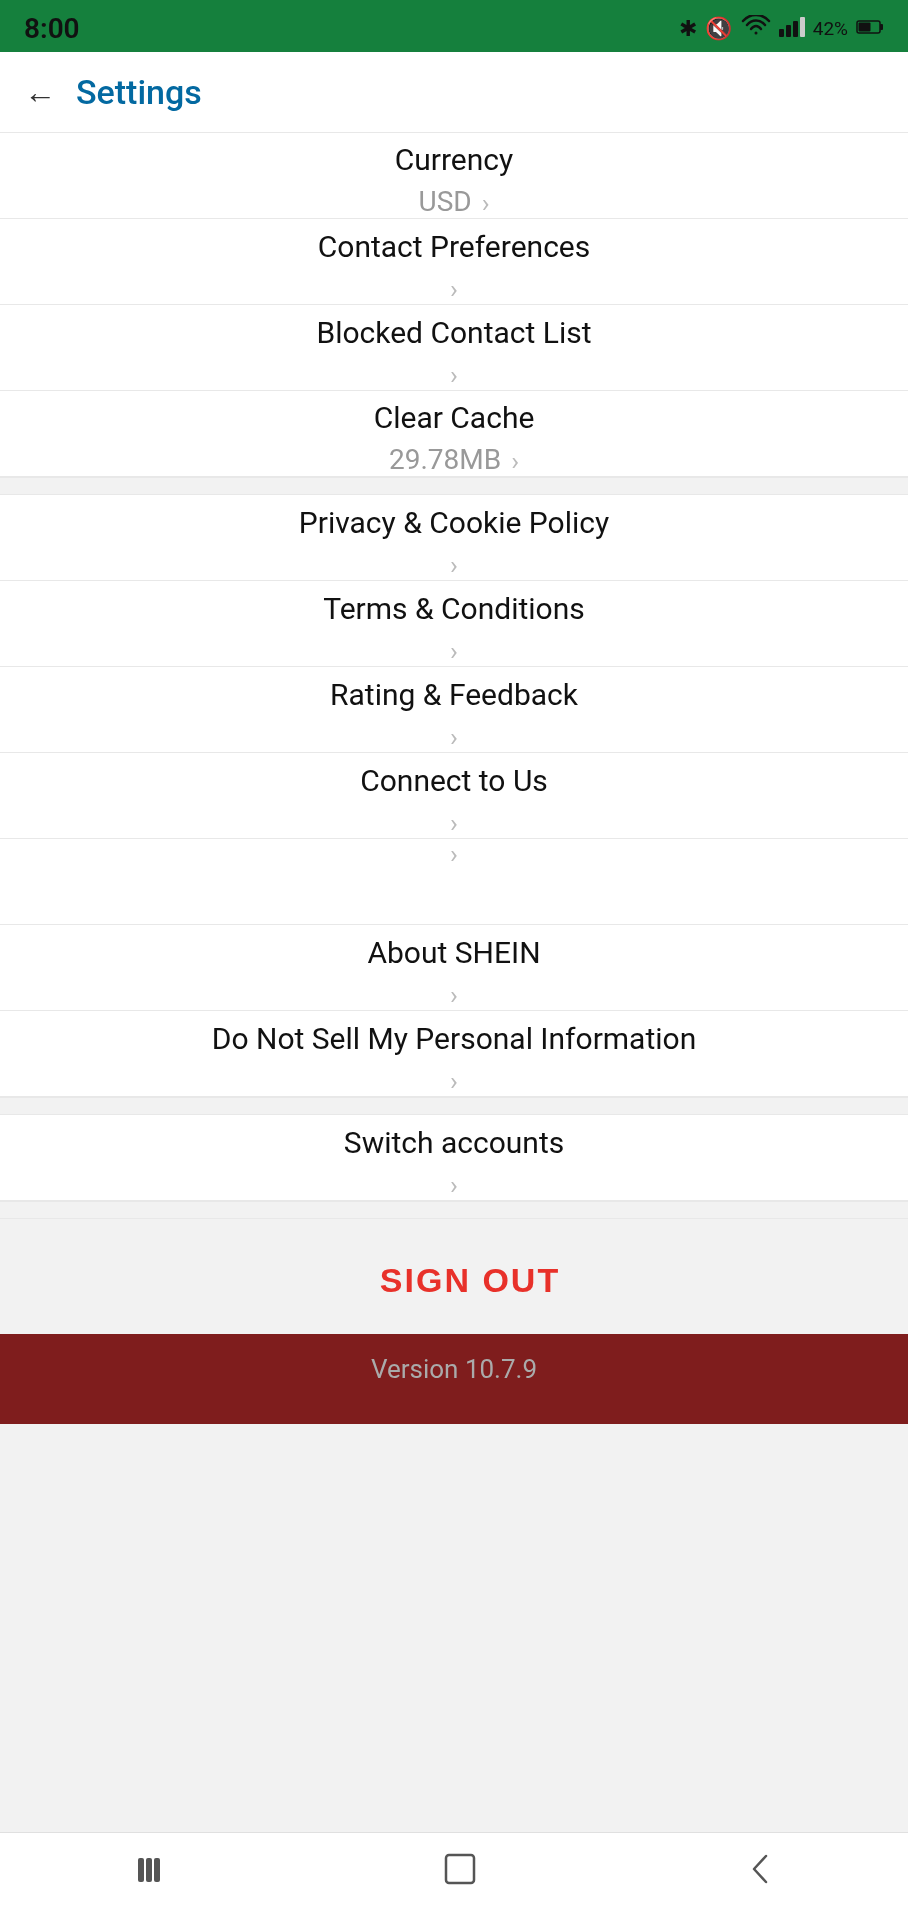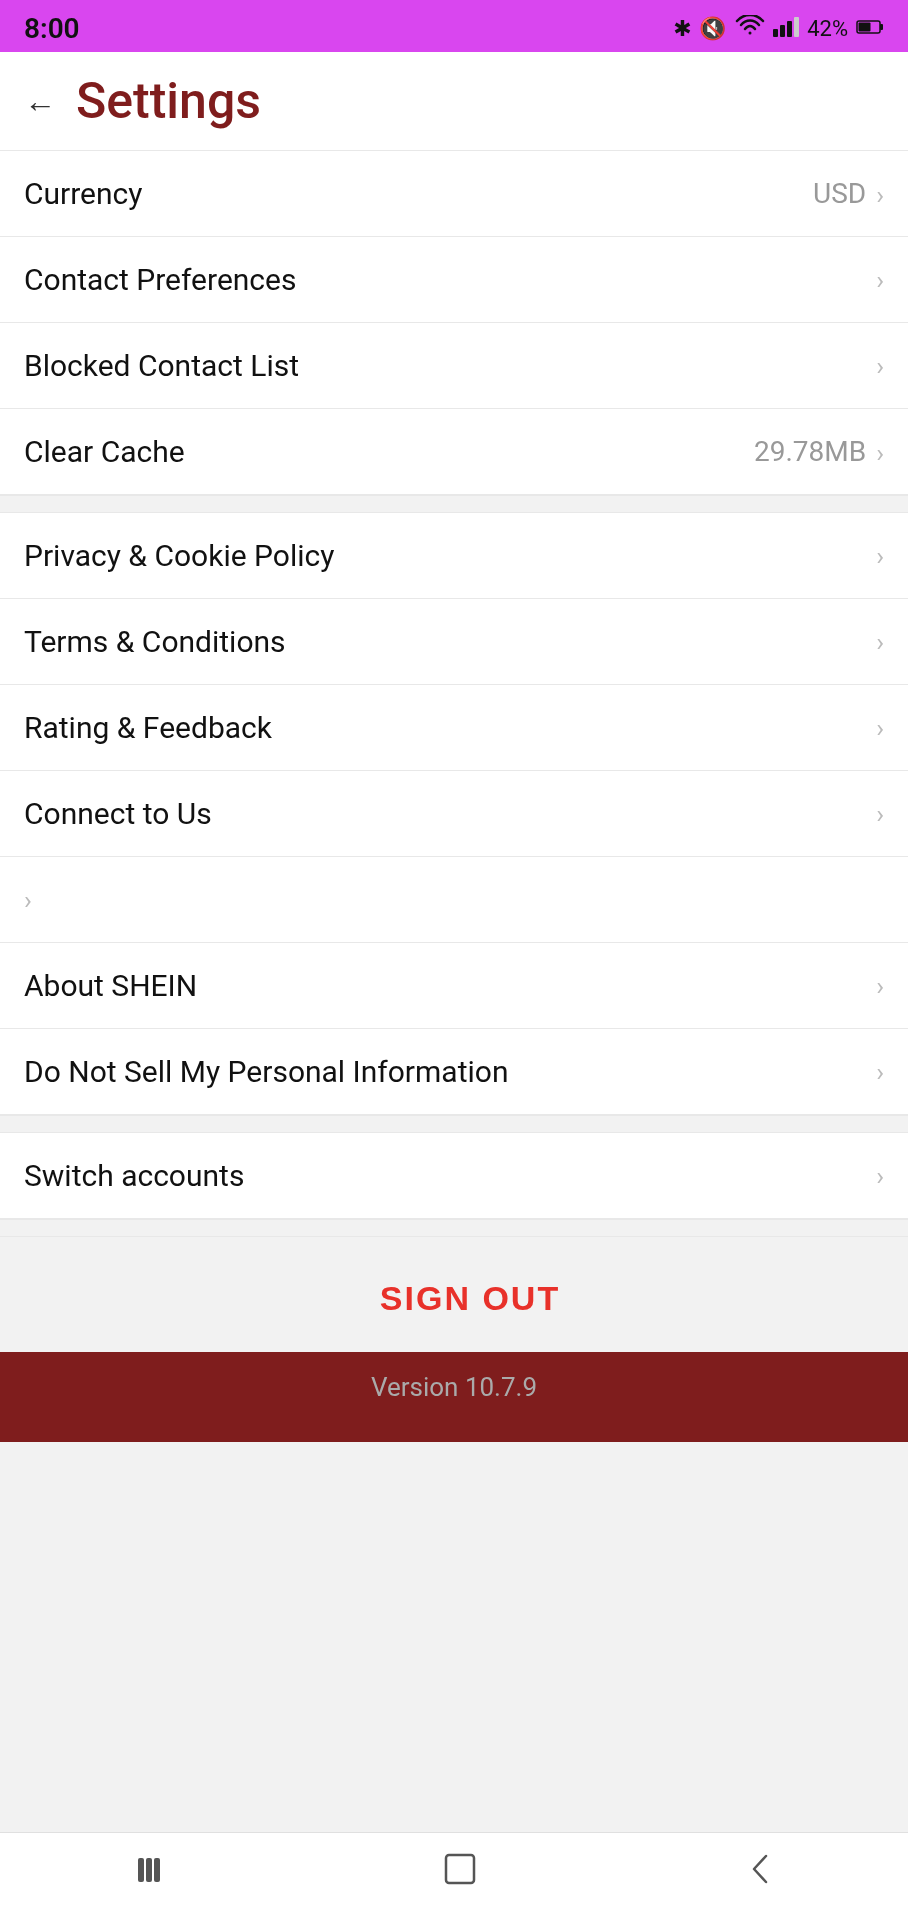--- a/index.html
+++ b/index.html
@@ -17,40 +17,40 @@
       display: flex;
       flex-direction: column;
     }
 
     
     .status-bar {
       display: flex;
       justify-content: space-between;
       align-items: center;
       padding: 12px 24px 8px 24px;
-      background: #d946ef;
+      background: #15803d;
       height: 52px;
     }
 
     .status-time {
       font-size: 28px;
       font-weight: 600;
       color: #111;
     }
 
     .status-icons {
       display: flex;
       align-items: center;
       gap: 8px;
       font-size: 22px;
       color: #111;
     }
 
     .battery-text {
-      font-size: 22px;
+      font-size: 19px;
       color: #111;
     }
 
     
     .header {
       display: flex;
       align-items: center;
       padding: 20px 24px 20px 24px;
       background: #ffffff;
       border-bottom: 1px solid #e8e8e8;
@@ -58,23 +58,23 @@
 
     .back-arrow {
       font-size: 32px;
       color: #333;
       margin-right: 20px;
       cursor: pointer;
       line-height: 1;
     }
 
     .page-title {
-      font-size: 50px;
+      font-size: 34px;
       font-weight: 500;
-      color: #7f1d1d;
+      color: #0369a1;
     }
 
     
     .section-divider {
       height: 18px;
       background: #f2f2f2;
       border-top: 1px solid #e8e8e8;
       border-bottom: 1px solid #e8e8e8;
     }
 
@@ -84,20 +84,21 @@
     }
 
     .settings-item {
       display: flex;
       align-items: center;
       justify-content: space-between;
       padding: 0 24px;
       height: 86px;
       border-bottom: 1px solid #e8e8e8;
       cursor: pointer;
+      flex-direction: column;
     }
 
     .item-left {
       display: flex;
       align-items: center;
       flex: 1;
     }
 
     .item-label {
       font-size: 30px;

